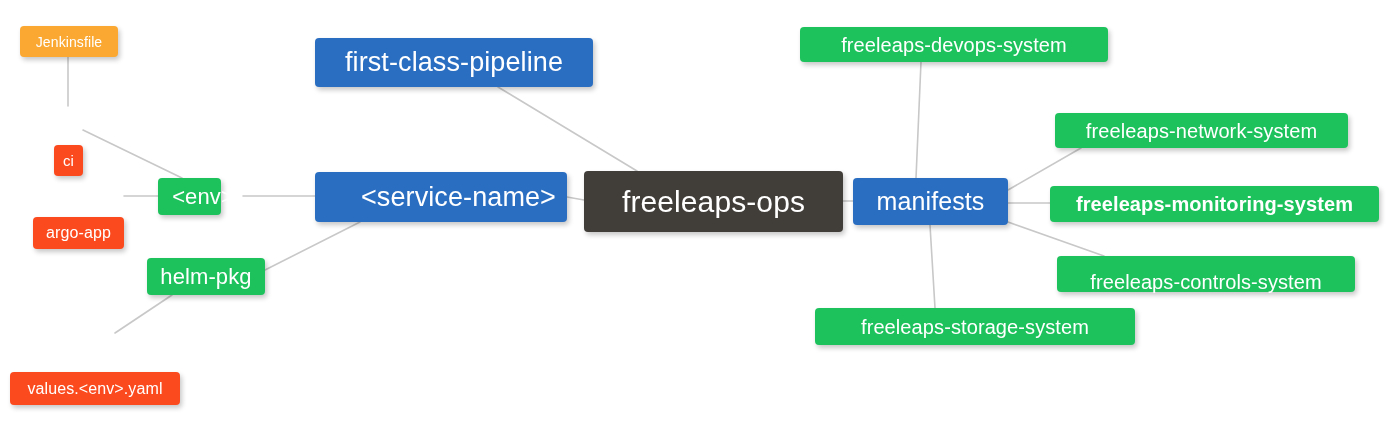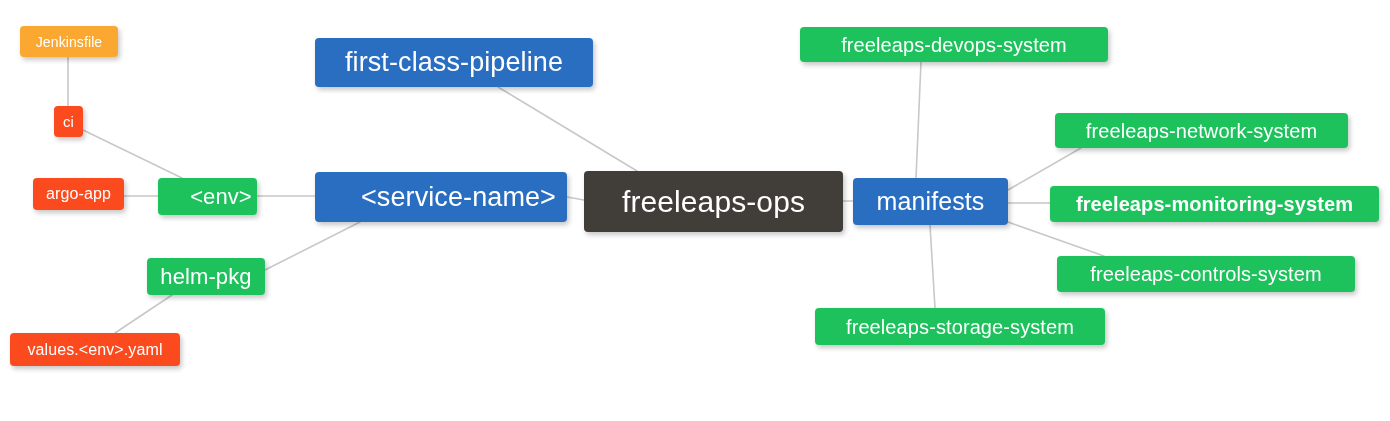--- a/index.html
+++ b/index.html
@@ -38,21 +38,21 @@
     white-space: nowrap;
     line-height: 1;
     letter-spacing: 0.1px;
     box-shadow: 2px 3px 5px rgba(0,0,0,0.22);
     text-rendering: optimizeLegibility;
   }
   .n-root     { background: #413d39; }
   .n-blue     { background: #2a6ec2; }
   .n-green    { background: #1ec25d; }
   .n-orange   { background: #faa831; }
-  .n-red      { background: #fb4a1e; }
+  .n-red      { background: #fb4a1e; margin-top: 39px; }
 </style>
 </head>
 <body>
 
 <div id="canvas">
   <svg id="edges" viewBox="0 0 1390 421" width="1390" height="421" xmlns="http://www.w3.org/2000/svg">
       <line x1="584" y1="200" x2="567" y2="197" stroke="#c8c8c8" stroke-width="1.6" stroke-linecap="round"></line>
       <line x1="637" y1="171" x2="498" y2="87" stroke="#c8c8c8" stroke-width="1.6" stroke-linecap="round"></line>
       <line x1="843" y1="201" x2="853" y2="201" stroke="#c8c8c8" stroke-width="1.6" stroke-linecap="round"></line>
       <line x1="315" y1="196" x2="243" y2="196" stroke="#c8c8c8" stroke-width="1.6" stroke-linecap="round"></line>
@@ -73,39 +73,39 @@
       </div>
       <div class="node n-blue" style="left: 315px; top: 172px; width: 252px; height: 50px; font-size: 27px; padding-left: 35px;">
         <span>&lt;service-name&gt;</span>
       </div>
       <div class="node n-blue" style="left: 315px; top: 38px; width: 278px; height: 49px; font-size: 27px;">
         <span>first-class-pipeline</span>
       </div>
       <div class="node n-blue" style="left: 853px; top: 178px; width: 155px; height: 47px; font-size: 25px;">
         <span>manifests</span>
       </div>
-      <div class="node n-green" style="left: 158px; top: 178px; width: 99px; height: 37px; font-size: 22px; padding-left: 27px;">
+      <div class="node n-green" style="left: 158px; top: 178px; width: 63px; height: 37px; font-size: 22px; padding-left: 27px;">
         <span>&lt;env&gt;</span>
       </div>
       <div class="node n-green" style="left: 147px; top: 258px; width: 118px; height: 37px; font-size: 22px;">
         <span>helm-pkg</span>
       </div>
       <div class="node n-green" style="left: 800px; top: 27px; width: 308px; height: 35px; font-size: 20px;">
         <span>freeleaps-devops-system</span>
       </div>
       <div class="node n-green" style="left: 1055px; top: 113px; width: 293px; height: 35px; font-size: 20px; justify-content: center;">
         <span>freeleaps-network-system</span>
       </div>
       <div class="node n-green" style="left: 1050px; top: 186px; width: 329px; height: 36px; font-size: 20px; font-weight: bold;">
         <span>freeleaps-monitoring-system</span>
       </div>
-      <div class="node n-green" style="left: 1057px; top: 256px; width: 298px; height: 36px; font-size: 20px;">
+      <div class="node n-green" style="left: 1057px; top: 256px; width: 298px; height: 36px; font-size: 20px; align-items: flex-end;">
         <span>freeleaps-controls-system</span>
       </div>
-      <div class="node n-green" style="left: 815px; top: 308px; width: 290px; height: 37px; font-size: 20px;">
+      <div class="node n-green" style="left: 815px; top: 308px; width: 320px; height: 37px; font-size: 20px;">
         <span>freeleaps-storage-system</span>
       </div>
       <div class="node n-orange" style="left: 20px; top: 26px; width: 98px; height: 31px; font-size: 14px;">
         <span>Jenkinsfile</span>
       </div>
       <div class="node n-red" style="left: 54px; top: 106px; width: 29px; height: 31px; font-size: 15px;">
         <span>ci</span>
       </div>
       <div class="node n-red" style="left: 33px; top: 178px; width: 91px; height: 32px; font-size: 16px;">
         <span>argo-app</span>

